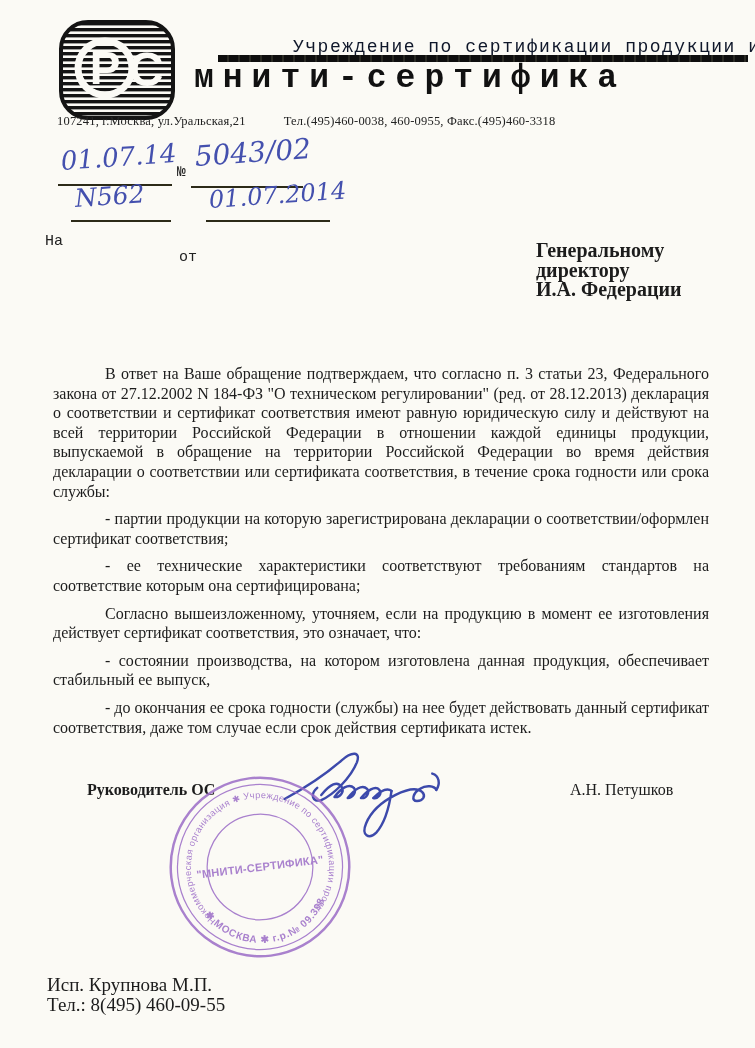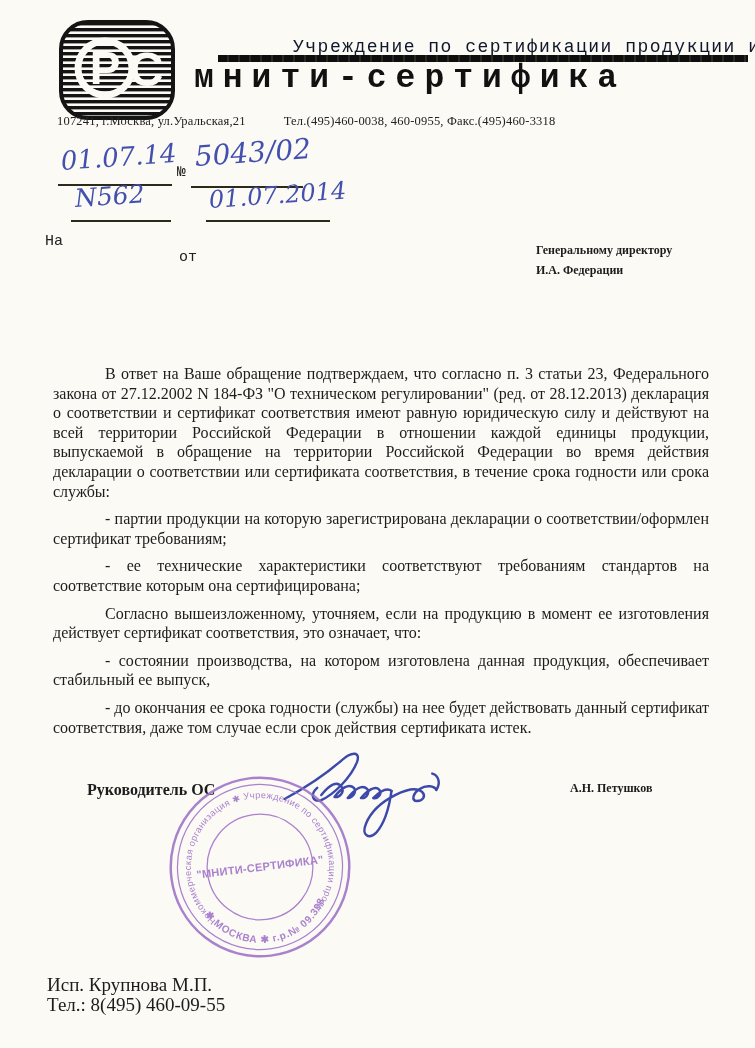--- a/index.html
+++ b/index.html
@@ -32,28 +32,28 @@
   .ref-label { position:absolute; font-family:"Liberation Mono", monospace;
     font-size:15px; color:#222; }
   .ref-field { position:absolute; border-bottom:2px solid #2c2a18; }
   .handwriting {
     position:absolute; font-family:"DejaVu Serif", serif; font-style:italic;
     color:#4450ae; white-space:nowrap; transform:rotate(-4deg);
     transform-origin:left bottom;
   }
   
   .recipient { position:absolute; left:536px; top:241px;
-    font-size:12px; font-weight:bold; line-height:19.5px; }
+    font-size:20px; font-weight:bold; line-height:19.5px; }
   
   .body-text { position:absolute; left:45px; top:356px; width:672px;
     font-size:16px; line-height:19.6px; text-align:justify; }
   .body-text p { margin:8px; text-indent:52px; }
   
   .sig-role { position:absolute; left:65px; top:781px; font-size:16px; font-weight:bold;margin-left:22px; }
-  .sig-name { position:absolute; left:570px; top:781px; font-size:12px; font-weight:bold; }
+  .sig-name { position:absolute; left:570px; top:781px; font-size:16px; font-weight:normal; }
   .sig-script { position:absolute; left:272px; top:742px; width:180px; height:112px; }
   
   .stamp { position:absolute; left:164px; top:771px; width:192px; height:192px;
     opacity:0.85; transform:rotate(-7deg); }
   
   .footer { position:absolute; left:47px; top:975px; font-size:19px; line-height:20px; }
 </style>
 </head>
 <body>
 
@@ -90,21 +90,21 @@
   <div class="ref-field" style="left:206px; top:185px; width:124px; height:35px;"></div>
   <span class="handwriting" style="left:210px; top:186px; font-size:24px;">01.07.2014</span>
 
   <div class="recipient">
     <div>Генеральному директору</div>
     <div>И.А. Федерации</div>
   </div>
 
   <div class="body-text">
     <p>В ответ на Ваше обращение подтверждаем, что согласно п. 3 статьи 23, Федерального закона от 27.12.2002 N 184-ФЗ "О техническом регулировании" (ред. от 28.12.2013) декларация о соответствии и сертификат соответствия имеют равную юридическую силу и действуют на всей территории Российской Федерации в отношении каждой единицы продукции, выпускаемой в обращение на территории Российской Федерации во время действия декларации о соответствии или сертификата соответствия, в течение срока годности или срока службы:</p>
-    <p>- партии продукции на которую зарегистрирована декларации о соответствии/оформлен сертификат требованиям;</p>
+    <p>- партии продукции на которую зарегистрирована декларации о соответствии/оформлен сертификат соответствия;</p>
     <p>- ее технические характеристики соответствуют требованиям стандартов на соответствие которым она сертифицирована;</p>
     <p>Согласно вышеизложенному, уточняем, если на продукцию в момент ее изготовления действует сертификат соответствия, это означает, что:</p>
     <p>- состоянии производства, на котором изготовлена данная продукция, обеспечивает стабильный ее выпуск,</p>
     <p>- до окончания ее срока годности (службы) на нее будет действовать данный сертификат соответствия, даже  том случае если срок действия сертификата истек.</p>
   </div>
 
   <div class="sig-role">Руководитель ОС</div>
   <div class="sig-name">А.Н. Петушков</div>
 
   <svg class="sig-script" viewBox="0 0 160 110" aria-hidden="true">

